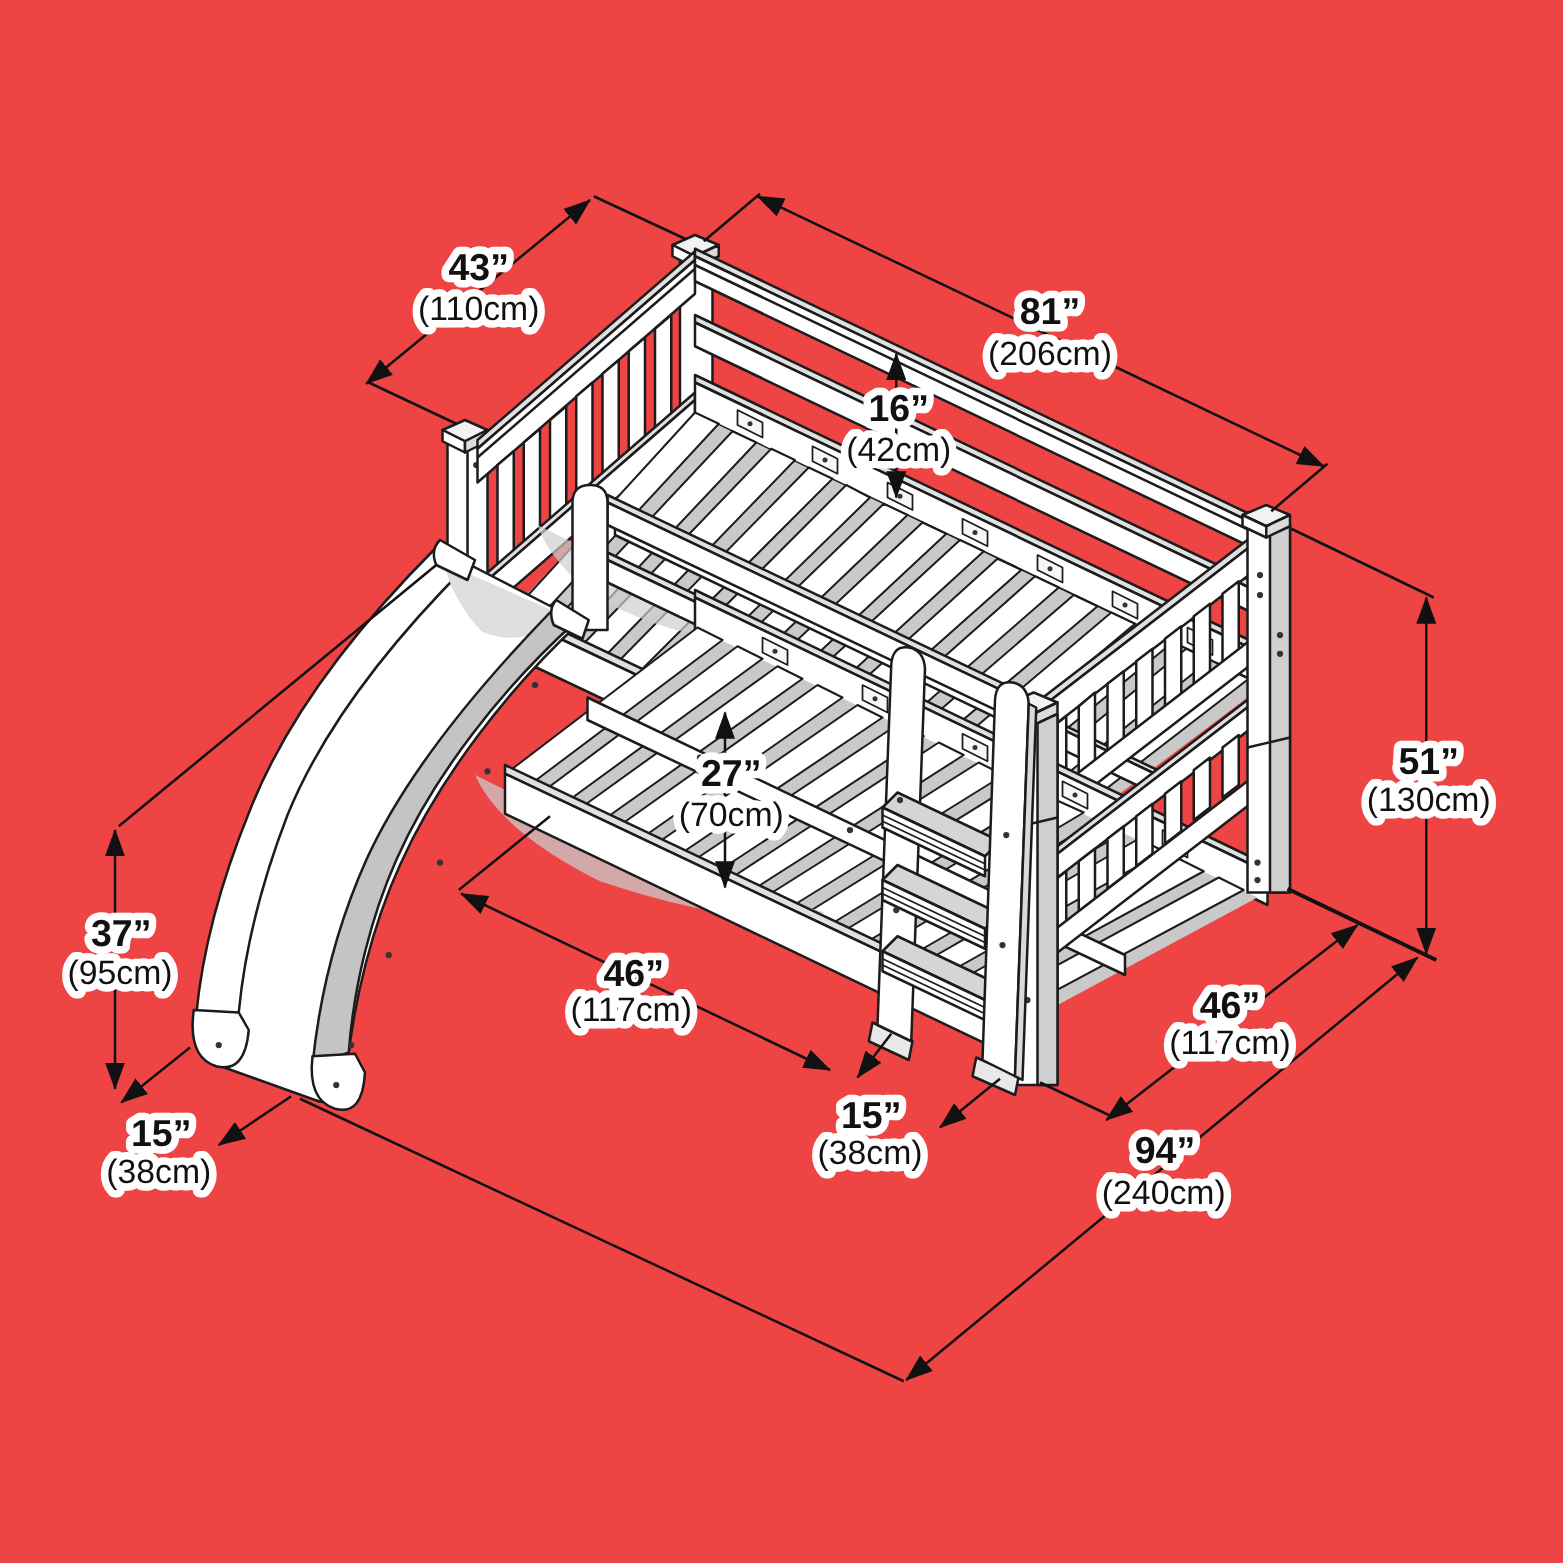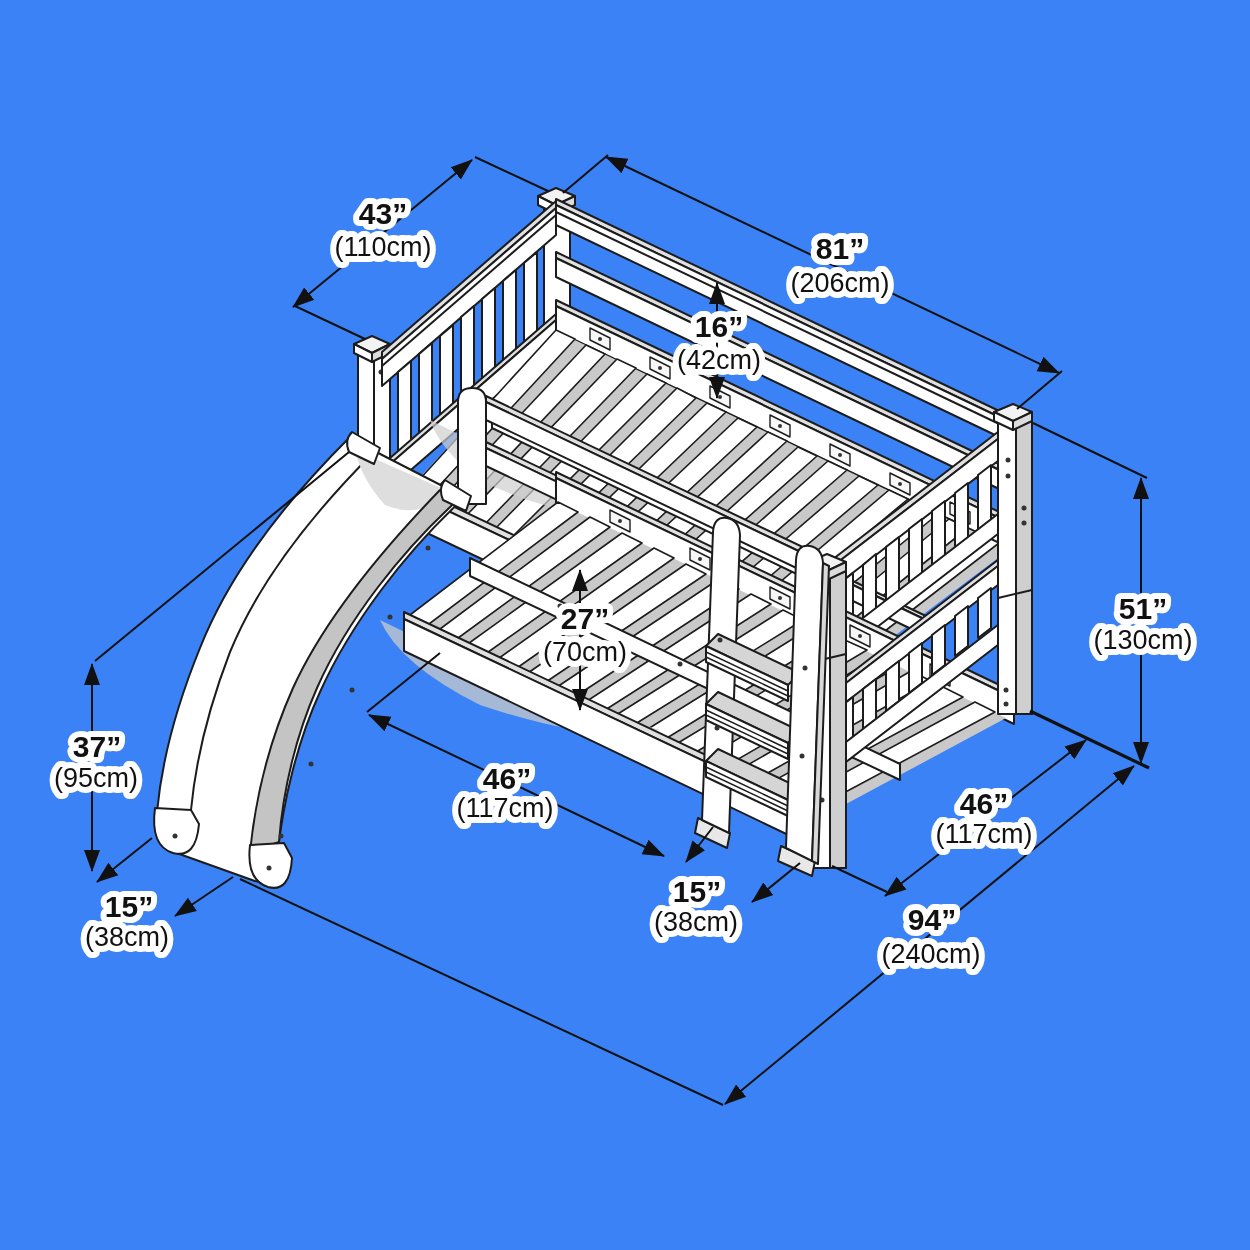--- a/index.html
+++ b/index.html
@@ -1,16 +1,16 @@
 <!DOCTYPE html>
 <html><head>
 <meta charset="utf-8">
 <style>
   html,body{margin:0;padding:0;background:#fff;}
-  .stage{position:relative;width:1250px;height:1250px;background:#3b82f6;overflow:hidden;
+  .stage{position:relative;width:1250px;height:1250px;background:#ef4444;overflow:hidden;
          font-family:"Liberation Sans",sans-serif;}
   svg{display:block;}
   .dimtxt{fill:#111;text-anchor:middle;paint-order:stroke;stroke:#fff;stroke-width:12px;
           stroke-linejoin:round;font-family:"Liberation Sans",sans-serif;}
   .in{font-size:30px;font-weight:bold;}
   .cm{font-size:27px;font-weight:normal;}
 </style>
 </head>
 <body>
 

